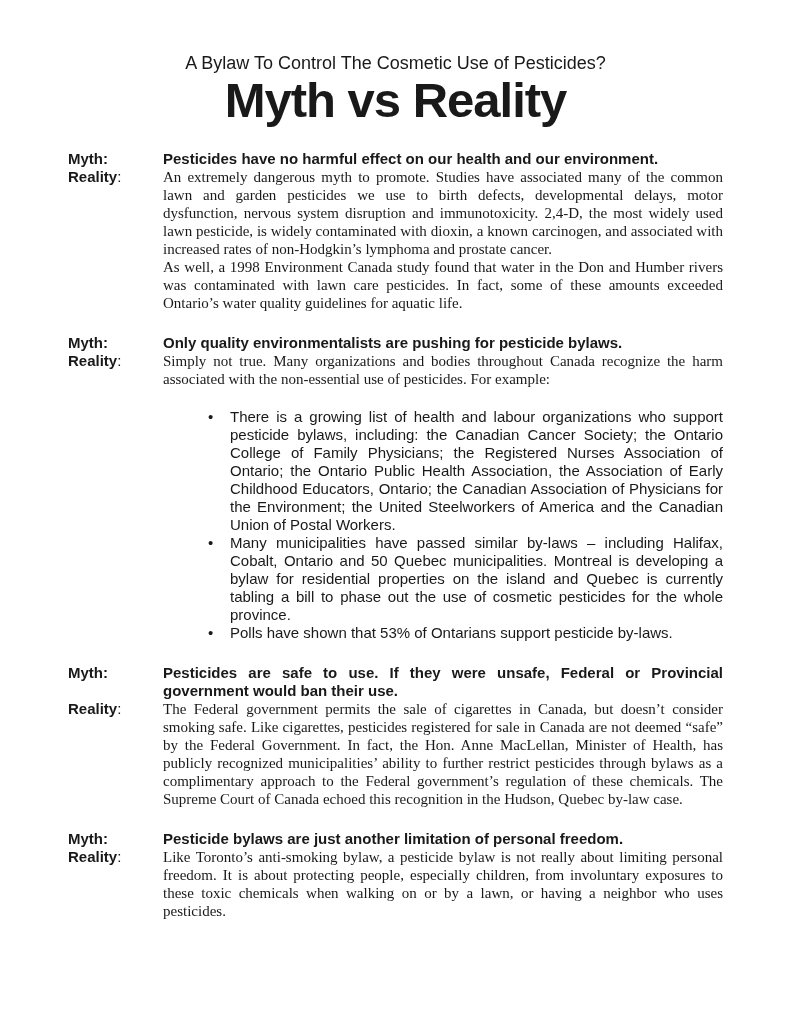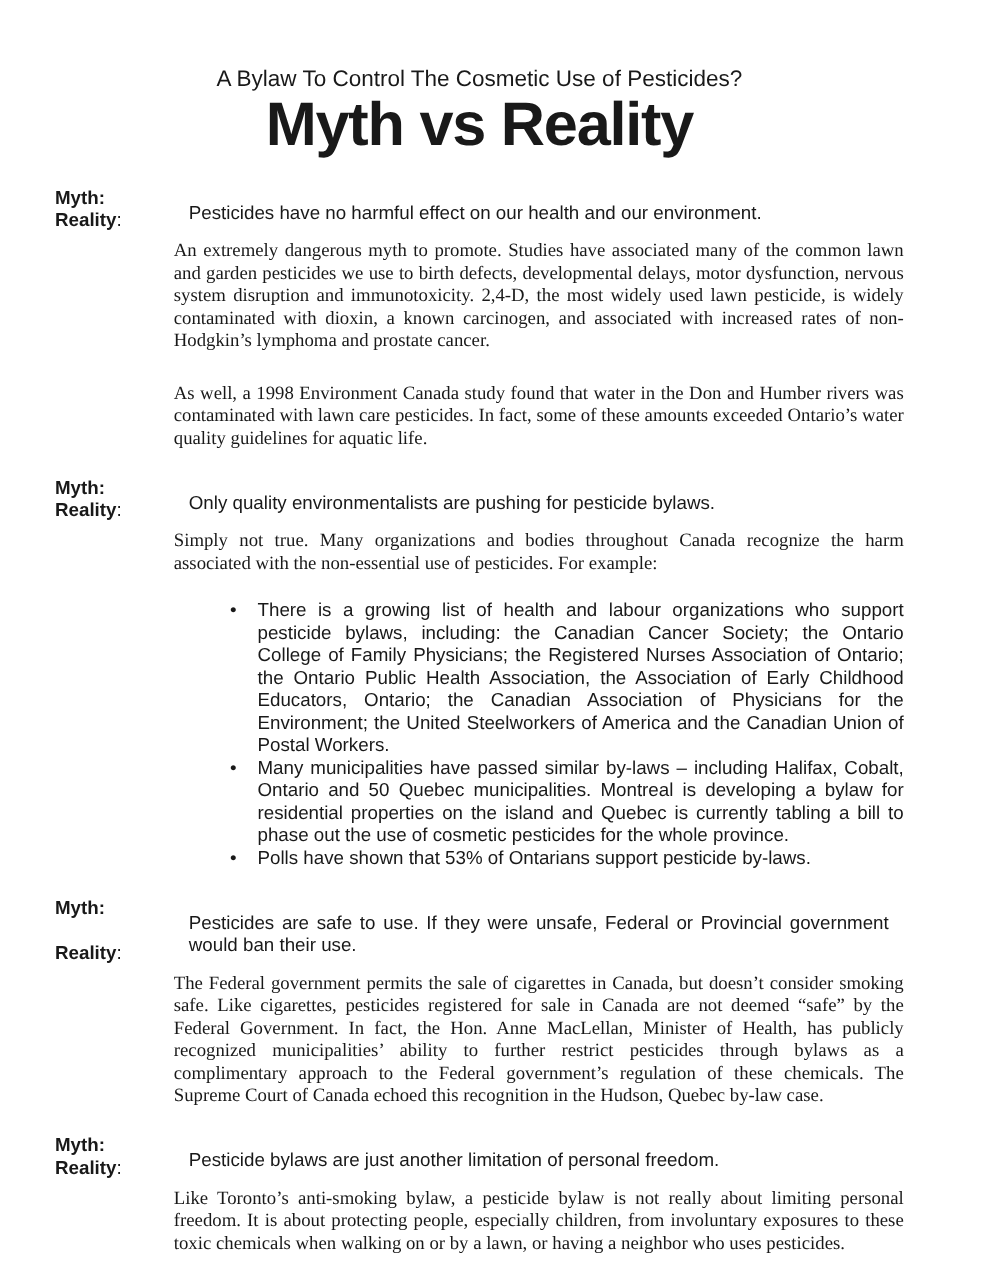--- a/index.html
+++ b/index.html
@@ -10,21 +10,21 @@
   .page {
     position: relative;
     width: 791px;
     height: 1024px;
     margin: 0 auto;
     background: #ffffff;
     overflow: hidden;
     font-family: "Liberation Sans", sans-serif;
     color: #191919;
     box-sizing: border-box;
-    padding: 52px 68px 0 44px;
+    padding: 52px 68px 0 68px;
   }
   .doc-subtitle {
     text-align: center;
     font-size: 18px;
     line-height: 22px;
     font-weight: normal;
     margin: 0;
   }
   .doc-title {
     text-align: center;
@@ -45,31 +45,31 @@
     line-height: 18px;
     font-weight: bold;
   }
   .label-row { margin: 0; }
   .reality-colon { font-weight: normal; }
   .body-col {
     font-size: 15px;
     line-height: 18px;
   }
   .myth-text {
-    font-weight: normal;
+    font-weight: bold;
     text-align: justify;
-    margin: 12px;
+    margin: 0;
   }
   .reality-text {
     font-weight: normal;
     text-align: justify;
     margin: 0;
     font-family: Liberation Serif, serif;
   }
-  .para + .para { margin-top: 24px; }
+  .para + .para { margin-top: 0; }
   .bullet-list {
     list-style: none;
     margin: 20px 0 0 45px;
     padding: 0;
   }
   .bullet-item {
     display: flex;
     font-size: 15px;
     line-height: 18px;
   }

